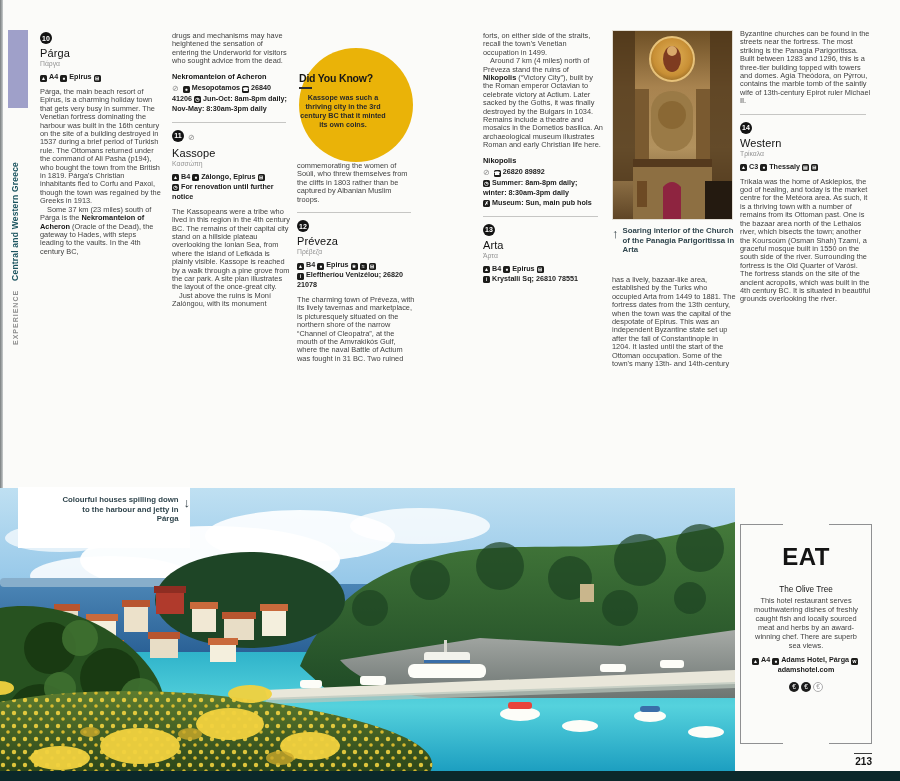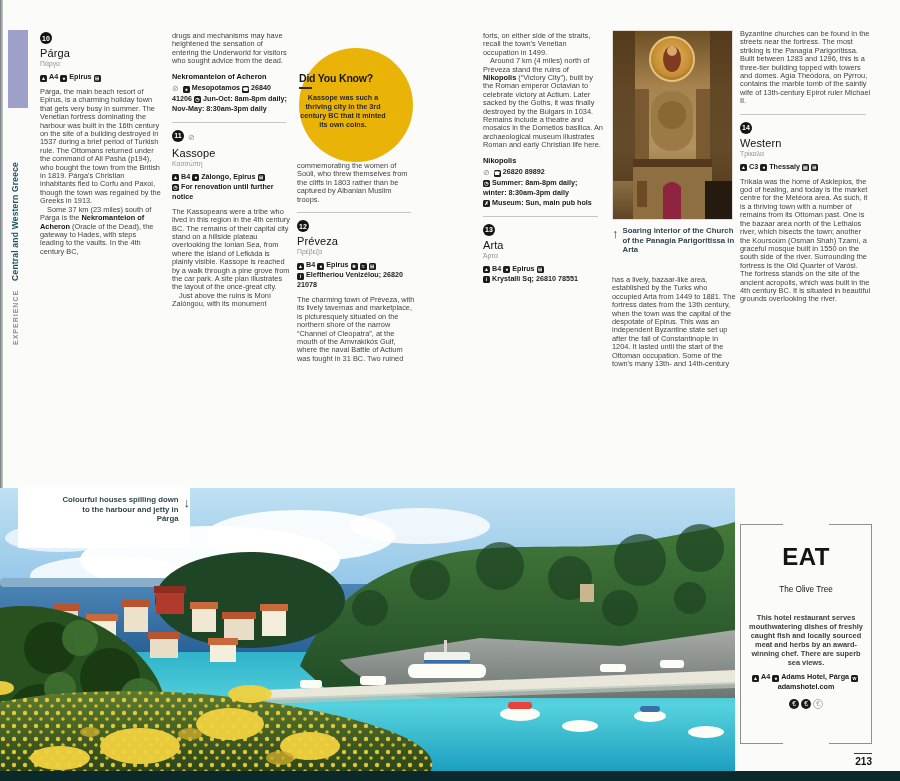--- a/index.html
+++ b/index.html
@@ -42,21 +42,21 @@
                  display:flex;align-items:flex-start;justify-content:flex-end;gap:5px;padding-top:8px;box-sizing:border-box;margin-top:35px;}
   .photo-cap-box .caption{text-align:right;width:118px;}
   .church-cap{left:612px;top:226px;width:124px;display:flex;gap:4px;}
   
   .eatbox{left:740px;top:524px;width:132px;height:220px;border:1px solid #8f9092;box-sizing:border-box;
           text-align:center;padding:20px 8px 0;}
   .eat-gap{position:absolute;width:46px;height:5px;background:#fbfbf9;left:42px;}
   .eat-gap.top{top:-3px;} .eat-gap.bot{bottom:-3px;}
   .eat-head{font-size:24px;font-weight:bold;color:#141414;letter-spacing:.5px;line-height:24px;text-align:center;}
   .eat-name{font-size:8.2px;font-weight:normal;color:#141414;margin-top:16px;}
-  .eat-desc{font-size:7.4px;line-height:9px;color:#424242;margin-top:19px;font-weight:bold;}
+  .eat-desc{font-size:7.4px;line-height:9px;color:#424242;margin-top:2px;}
   .eat-info{font-size:7.2px;font-weight:bold;color:#1c1c1c;line-height:10px;margin-top:5px;}
   .euros{margin-top:7px;display:flex;justify-content:center;gap:2px;}
   .euro{width:10px;height:10px;border-radius:50%;background:#1b1b1b;color:#fff;font-size:6.5px;
         line-height:10px;text-align:center;display:inline-block;}
   .euro.muted{background:#fff;border:1px solid #adadad;color:#9c9c9c;box-sizing:border-box;line-height:8px;}
   
   .pageno{right:28px;top:753px;font-size:10px;font-weight:bold;color:#141414;text-align:right;margin-left:31px;}
   .pageno-rule{width:18px;border-top:1px solid #3c3c3c;margin:0 0 2px auto;}
   
   .church{left:612px;top:30px;width:121px;height:190px;border:1px solid #e3ded4;box-sizing:border-box;}

